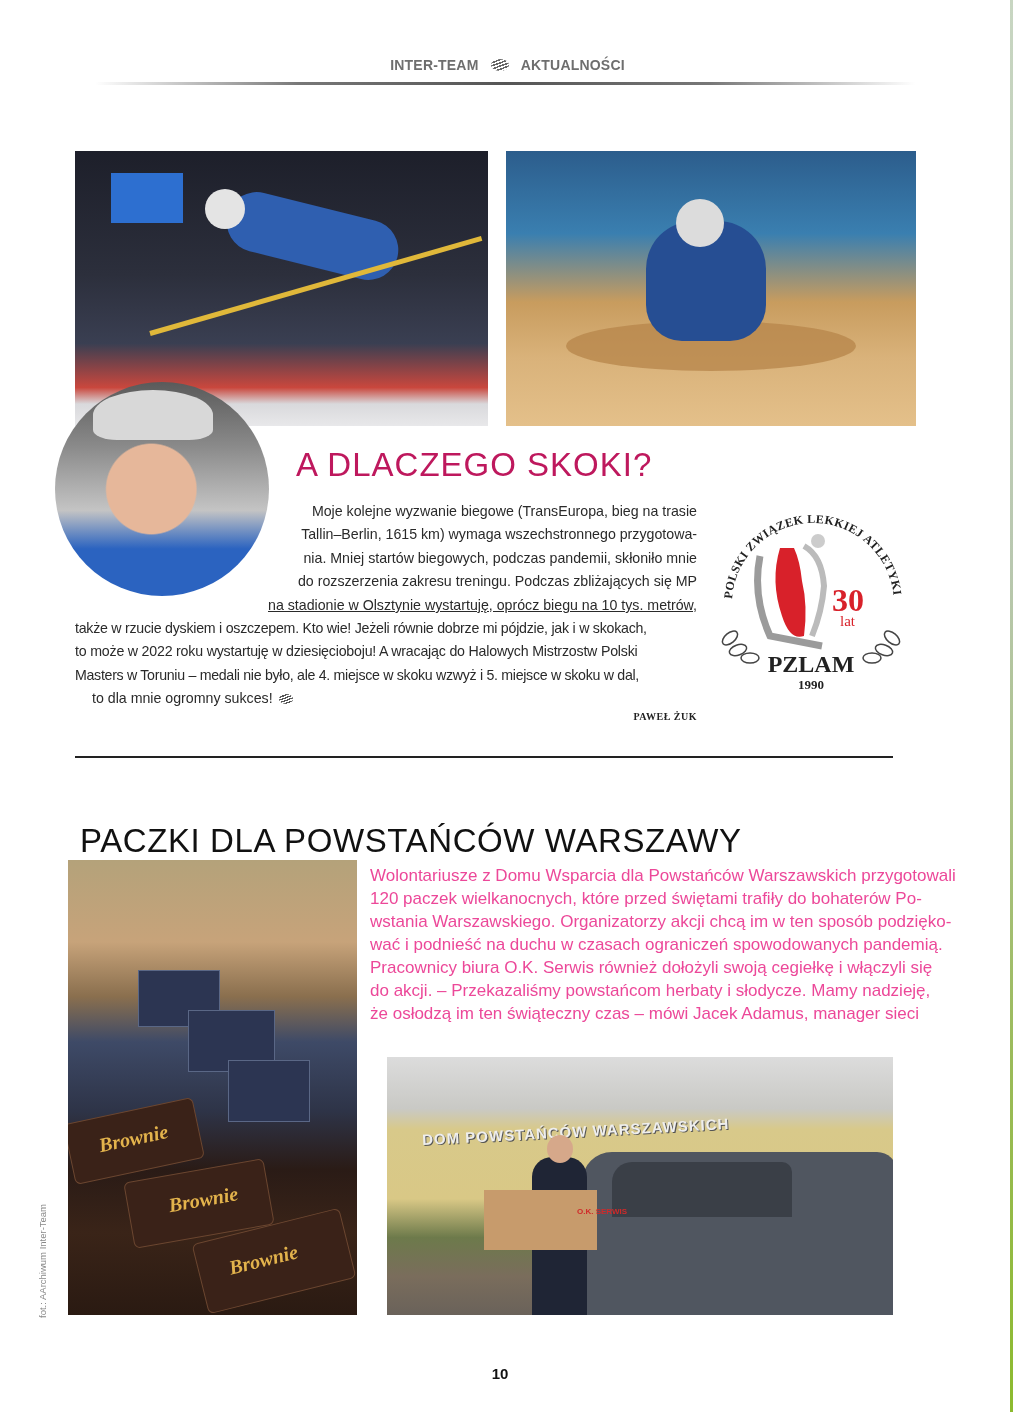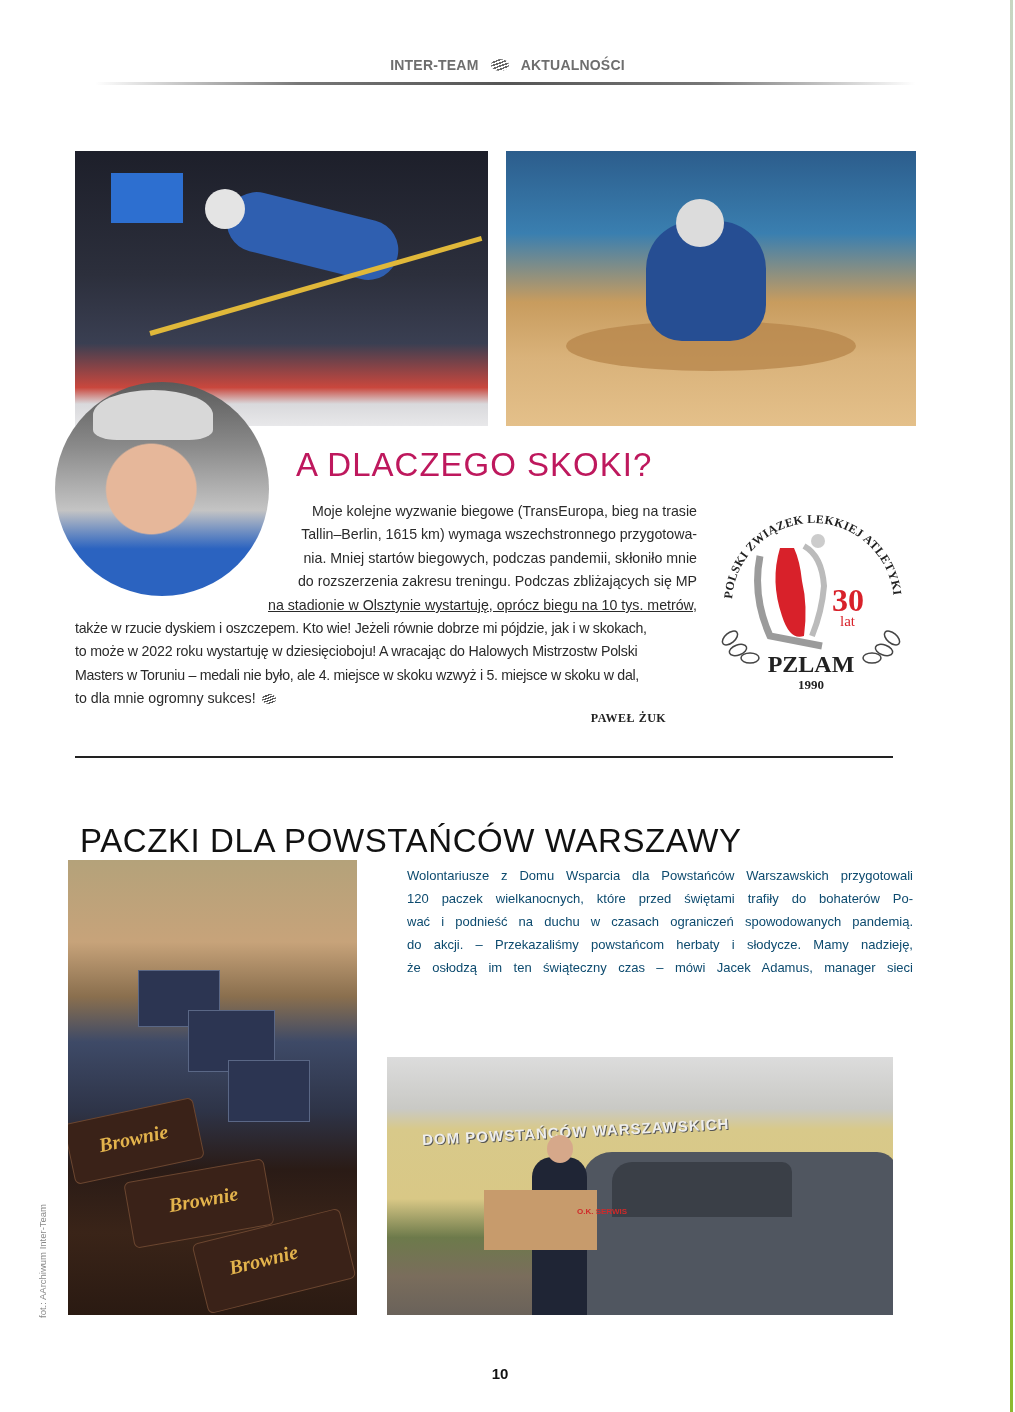--- a/index.html
+++ b/index.html
@@ -25,31 +25,31 @@
   .lj-head{left:170px;top:48px;width:48px;height:48px;border-radius:50%;background:#dcdcdc;}
   .lj-sand{left:60px;top:170px;width:290px;height:50px;border-radius:50%;background:#b8874c;opacity:0.8;}
   .avatar{left:55px;top:382px;width:214px;height:214px;border-radius:50%;overflow:hidden;
     background:radial-gradient(circle at 45% 50%,#e6b79a 0 28%,rgba(0,0,0,0) 29%),
                linear-gradient(180deg,#5a5a5a 0%,#8a8a8a 30%,#c4c4c4 60%,#2b63c0 78%,#2b63c0 100%);}
   .avatar-cap{left:38px;top:8px;width:120px;height:50px;border-radius:50% 50% 20% 20%;background:#d8d8d8;}
   h1.t1{left:296px;top:446px;margin:0;font-weight:normal;font-size:33px;letter-spacing:1px;color:#be185d;font-family:"Liberation Sans",sans-serif;}
   .body1{font-size:14.2px;line-height:23.5px;color:#2a2a2a;}
   .line{position:absolute;white-space:nowrap;}
   .r{text-align:left;}
-  .signature{left:560px;top:711px;width:137px;text-align:center;font-family:"Liberation Serif",serif;font-weight:bold;font-size:12px;color:#222;letter-spacing:0.5px;}
+  .signature{left:560px;top:711px;width:137px;text-align:right;font-family:"Liberation Serif",serif;font-weight:bold;font-size:10px;color:#222;letter-spacing:0.5px;}
   .pzlam{left:712px;top:486px;width:198px;height:208px;}
   .divider{left:75px;top:756px;width:818px;height:2px;background:#222;}
   h2.t2{left:68px;top:810px;margin:12px;font-weight:normal;font-size:33px;letter-spacing:0.6px;color:#111;font-family:"Liberation Sans",sans-serif;}
   .photo-sweets{left:68px;top:860px;width:289px;height:455px;
     background:
       linear-gradient(180deg,#b4a27a 0%,#c7a37a 18%,#8a6f4e 30%,#3e4a67 40%,#2e3448 55%,#2a1b16 68%,#3a2418 82%,#2a1a12 100%);}
   .sw-box{background:#2c3552;border:1px solid #5a6786;}
   .sw-pack{background:#3a2218;border-radius:6px;border:1px solid #6b4630;}
   .sw-brand{color:#e3b34c;font-family:"Liberation Serif",serif;font-weight:bold;font-style:italic;font-size:20px;position:absolute;}
-  .text2{left:407px;top:864px;width:506px;font-size:13px;line-height:23px;color:#0c4a6e;}
+  .text2{left:370px;top:864px;width:506px;font-size:17px;line-height:23px;color:#ec4899;}
   .text2 .ln{display:block;text-align:justify;text-align-last:justify;white-space:nowrap;}
   .text2 .ln.last{text-align-last:left;}
   .photo-van{left:387px;top:1057px;width:506px;height:258px;
     background:linear-gradient(180deg,#dcdcdc 0%,#c9c9c5 20%,#d8c98a 28%,#d9c886 55%,#6d7a4b 70%,#7a6d5c 85%,#6a625a 100%);}
   .van-body{left:195px;top:95px;width:315px;height:165px;background:#505660;border-radius:30px 20px 0 0;}
   .van-glass{left:225px;top:105px;width:180px;height:55px;background:#3a3f47;border-radius:20px 10px 0 0;}
   .box{left:97px;top:133px;width:113px;height:60px;background:#c79b6c;}
   .box-logo{left:150px;top:150px;font-size:8px;color:#d02a2a;font-weight:bold;margin-left:40px;}
   .sign{left:35px;top:66px;font-family:"Liberation Sans",sans-serif;font-weight:bold;font-size:15px;color:#eee;text-shadow:1px 1px 0 #555;letter-spacing:1px;white-space:nowrap;transform:rotate(-3deg);}
   .photo-credit{left:37px;top:1318px;transform:rotate(-90deg);transform-origin:left top;font-size:9.5px;color:#888;white-space:nowrap;}
@@ -86,21 +86,21 @@
 
 <div class="abs body1" style="left:0;top:0;width:1015px;height:1px;">
   <div class="line r" style="right:318px;top:500px;">Moje kolejne wyzwanie biegowe (TransEuropa, bieg na trasie</div>
   <div class="line r" style="right:318px;top:523px;">Tallin–Berlin, 1615 km) wymaga wszechstronnego przygotowa-</div>
   <div class="line r" style="right:318px;top:547px;">nia. Mniej startów biegowych, podczas pandemii, skłoniło mnie</div>
   <div class="line r" style="right:318px;top:570px;">do rozszerzenia zakresu treningu. Podczas zbliżających się MP</div>
   <div class="line r" style="right:318px;top:594px;text-decoration:underline;">na stadionie w Olsztynie wystartuję, oprócz biegu na 10 tys. metrów,</div>
   <div class="line" style="left:75px;top:617px;letter-spacing:-0.25px;">także w rzucie dyskiem i oszczepem. Kto wie! Jeżeli równie dobrze mi pójdzie, jak i w skokach,</div>
   <div class="line" style="left:75px;top:640px;letter-spacing:-0.2px;">to może w 2022 roku wystartuję w dziesięcioboju! A wracając do Halowych Mistrzostw Polski</div>
   <div class="line" style="left:75px;top:664px;letter-spacing:-0.3px;">Masters w Toruniu – medali nie było, ale 4. miejsce w skoku wzwyż i 5. miejsce w skoku w dal,</div>
-  <div class="line" style="left:75px;top:687px;">
+  <div class="line" style="left:92px;top:687px;">
     <span>to dla mnie ogromny sukces!</span><span class="inline-logo"></span>
   </div>
 </div>
 <div class="abs signature">PAWEŁ ŻUK</div>
 
 <svg class="abs pzlam" viewBox="0 0 198 208">
   <defs>
     <path id="arc" d="M 20 118 A 80 80 0 0 1 182 118"></path>
   </defs>
   <text font-family="Liberation Serif, serif" font-weight="bold" font-size="12" fill="#222" letter-spacing="0.4">
@@ -139,21 +139,23 @@
     <span class="sw-brand" style="left:40px;top:18px;">Brownie</span>
   </div>
   <div class="abs sw-pack" style="left:130px;top:365px;width:150px;height:70px;transform:rotate(-14deg);">
     <span class="sw-brand" style="left:30px;top:20px;">Brownie</span>
   </div>
 </div>
 
 <div class="abs text2">
   <span class="ln">Wolontariusze z Domu Wsparcia dla Powstańców Warszawskich przygotowali</span>
   <span class="ln">120 paczek wielkanocnych, które przed świętami trafiły do bohaterów Po-</span>
+  <span class="ln">wstania Warszawskiego. Organizatorzy akcji chcą im w ten sposób podzięko-</span>
   <span class="ln">wać i podnieść na duchu w czasach ograniczeń spowodowanych pandemią.</span>
+  <span class="ln">Pracownicy biura O.K. Serwis również dołożyli swoją cegiełkę i włączyli się</span>
   <span class="ln">do akcji. – Przekazaliśmy powstańcom herbaty i słodycze. Mamy nadzieję,</span>
   <span class="ln">że osłodzą im ten świąteczny czas – mówi Jacek Adamus, manager sieci</span>
 </div>
 
 <div class="abs photo photo-van">
   <div class="abs sign">DOM POWSTAŃCÓW WARSZAWSKICH</div>
   <div class="abs van-body"></div>
   <div class="abs van-glass"></div>
   <div class="abs" style="left:145px;top:100px;width:55px;height:160px;background:#1f2535;border-radius:20px 20px 0 0;"></div>
   <div class="abs" style="left:160px;top:78px;width:26px;height:28px;border-radius:50%;background:#d6a88a;"></div>

